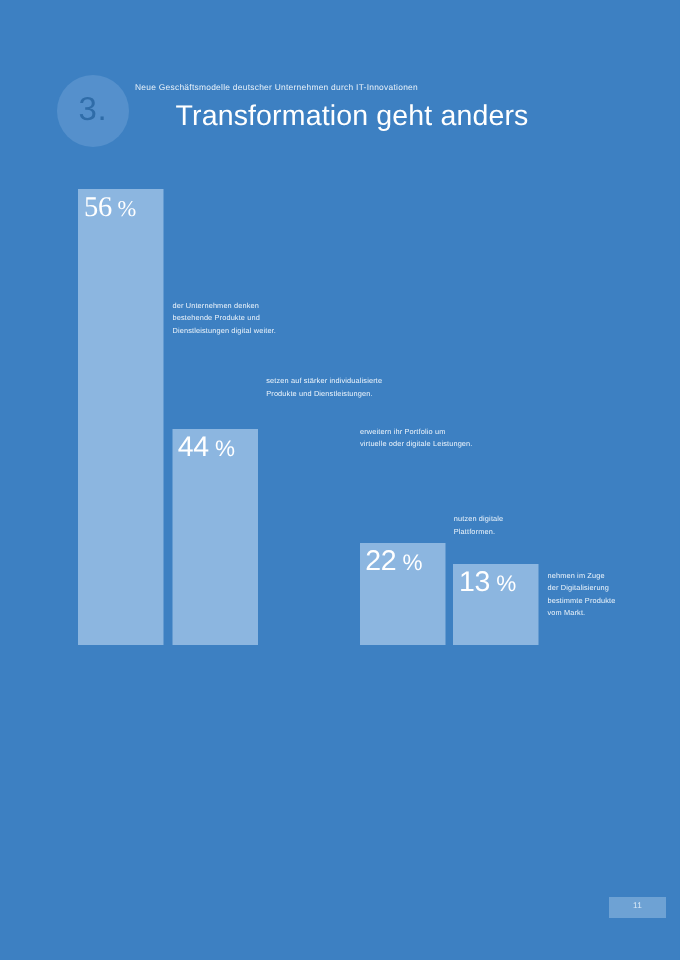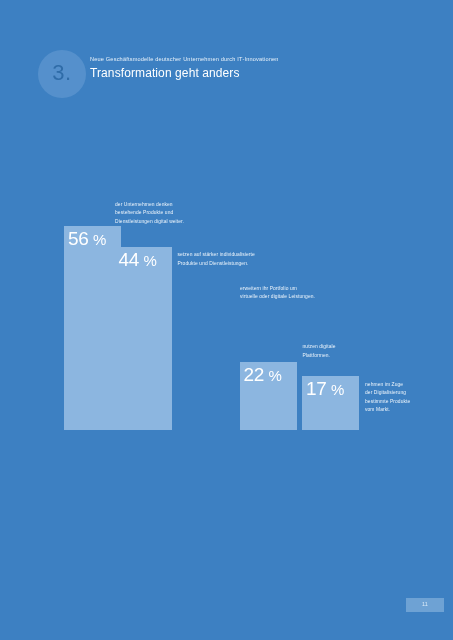--- a/index.html
+++ b/index.html
@@ -57,25 +57,26 @@
   }
   .kicker {
     font-size: 5.6px;
     color: #e8f1fa;
     letter-spacing: 0.18px;
     line-height: 1.3;
     white-space: nowrap;
   }
   .title {
     margin-top: 4px;
-    font-size: 12px;
+    font-size: 19px;
     color: #ffffff;
     letter-spacing: 0.1px;
     line-height: 1.15;
     white-space: nowrap;
+    margin-left: 27px;
   }
 
   
   .chart {
     position: absolute;
     left: 52px;
     top: 150px;
     width: 360px;
     height: 280px;
   }
@@ -135,48 +136,48 @@
     <div class="chapter-circle">
       <span class="chapter-number">3.</span>
     </div>
     <div class="header-text">
       <div class="kicker">Neue Geschäftsmodelle deutscher Unternehmen durch IT-Innovationen</div>
       <div class="title">Transformation geht anders</div>
     </div>
   </div>
 
   <div class="chart">
-      <div class="bar" style="left: 12px; height: 204px;">
+      <div class="bar" style="left: 0px; height: 304px; font-family: Liberation Serif, serif;">
         <div class="bar-value"><span>56</span><span class="pct"> %</span></div>
       </div>
       <div class="bar-caption" style="left: 63px; top: 50.92px;">
         <div>der Unternehmen denken</div>
         <div>bestehende Produkte und</div>
         <div>Dienstleistungen digital weiter.</div>
       </div>
-      <div class="bar" style="left: 62.5px; height: 183px;">
+      <div class="bar" style="left: 62.5px; height: 144px;">
         <div class="bar-value"><span>44</span><span class="pct"> %</span></div>
       </div>
       <div class="bar-caption" style="left: 125.5px; top: 101.08px;">
         <div>setzen auf stärker individualisierte</div>
         <div>Produkte und Dienstleistungen.</div>
       </div>
       <div class="bar-caption" style="left: 188px; top: 134.52px;">
         <div>erweitern ihr Portfolio um</div>
         <div>virtuelle oder digitale Leistungen.</div>
       </div>
       <div class="bar" style="left: 187.5px; height: 68px;">
         <div class="bar-value"><span>22</span><span class="pct"> %</span></div>
       </div>
       <div class="bar-caption" style="left: 250.5px; top: 193.04px;">
         <div>nutzen digitale</div>
         <div>Plattformen.</div>
       </div>
       <div class="bar" style="left: 250px; height: 54.34px;">
-        <div class="bar-value"><span>17</span><span class="pct"> %</span></div>
+        <div class="bar-value"><span>13</span><span class="pct"> %</span></div>
       </div>
       <div class="bar-caption" style="left: 313px; top: 230.66px;">
         <div>nehmen im Zuge</div>
         <div>der Digitalisierung</div>
         <div>bestimmte Produkte</div>
         <div>vom Markt.</div>
       </div>
     </div>
 
   <div class="page-number-box">

